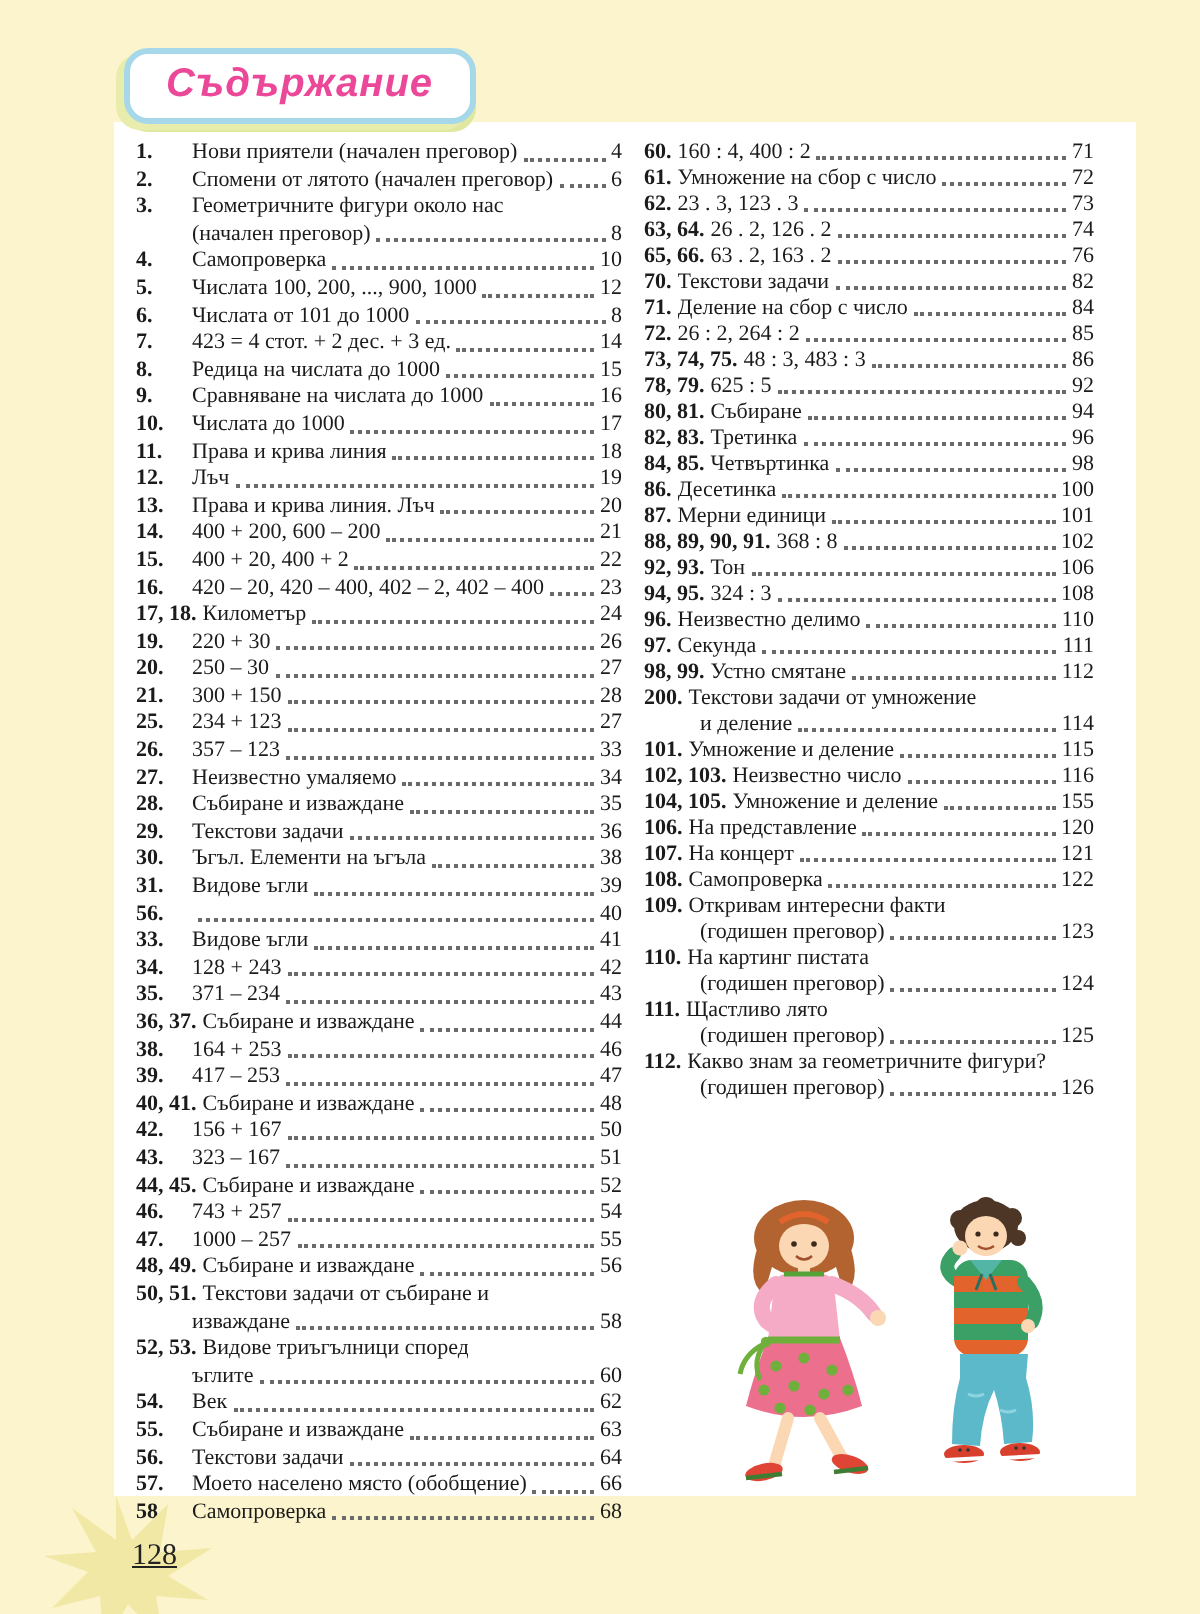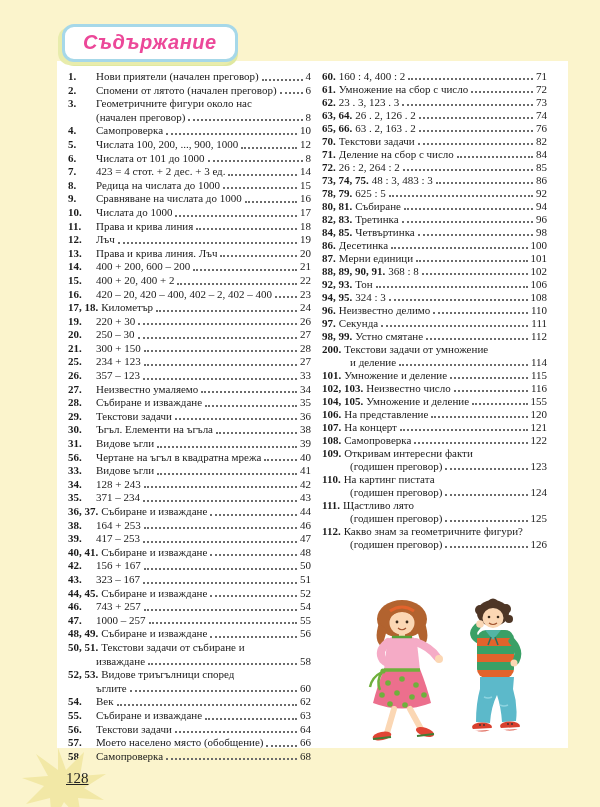--- a/index.html
+++ b/index.html
@@ -254,21 +254,20 @@
           <div class="toc-line">
             <span class="num">31.</span>
             <span class="txt">Видове ъгли</span>
             <span class="leader"></span>
             <span class="pg">39</span>
           </div>
         </div>
         <div class="toc-entry">
           <div class="toc-line">
             <span class="num">56.</span>
-            <span class="txt">Чертане на ъгъл в квадратна мрежа</span>
             <span class="leader"></span>
             <span class="pg">40</span>
           </div>
         </div>
         <div class="toc-entry">
           <div class="toc-line">
             <span class="num">33.</span>
             <span class="txt">Видове ъгли</span>
             <span class="leader"></span>
             <span class="pg">41</span>

